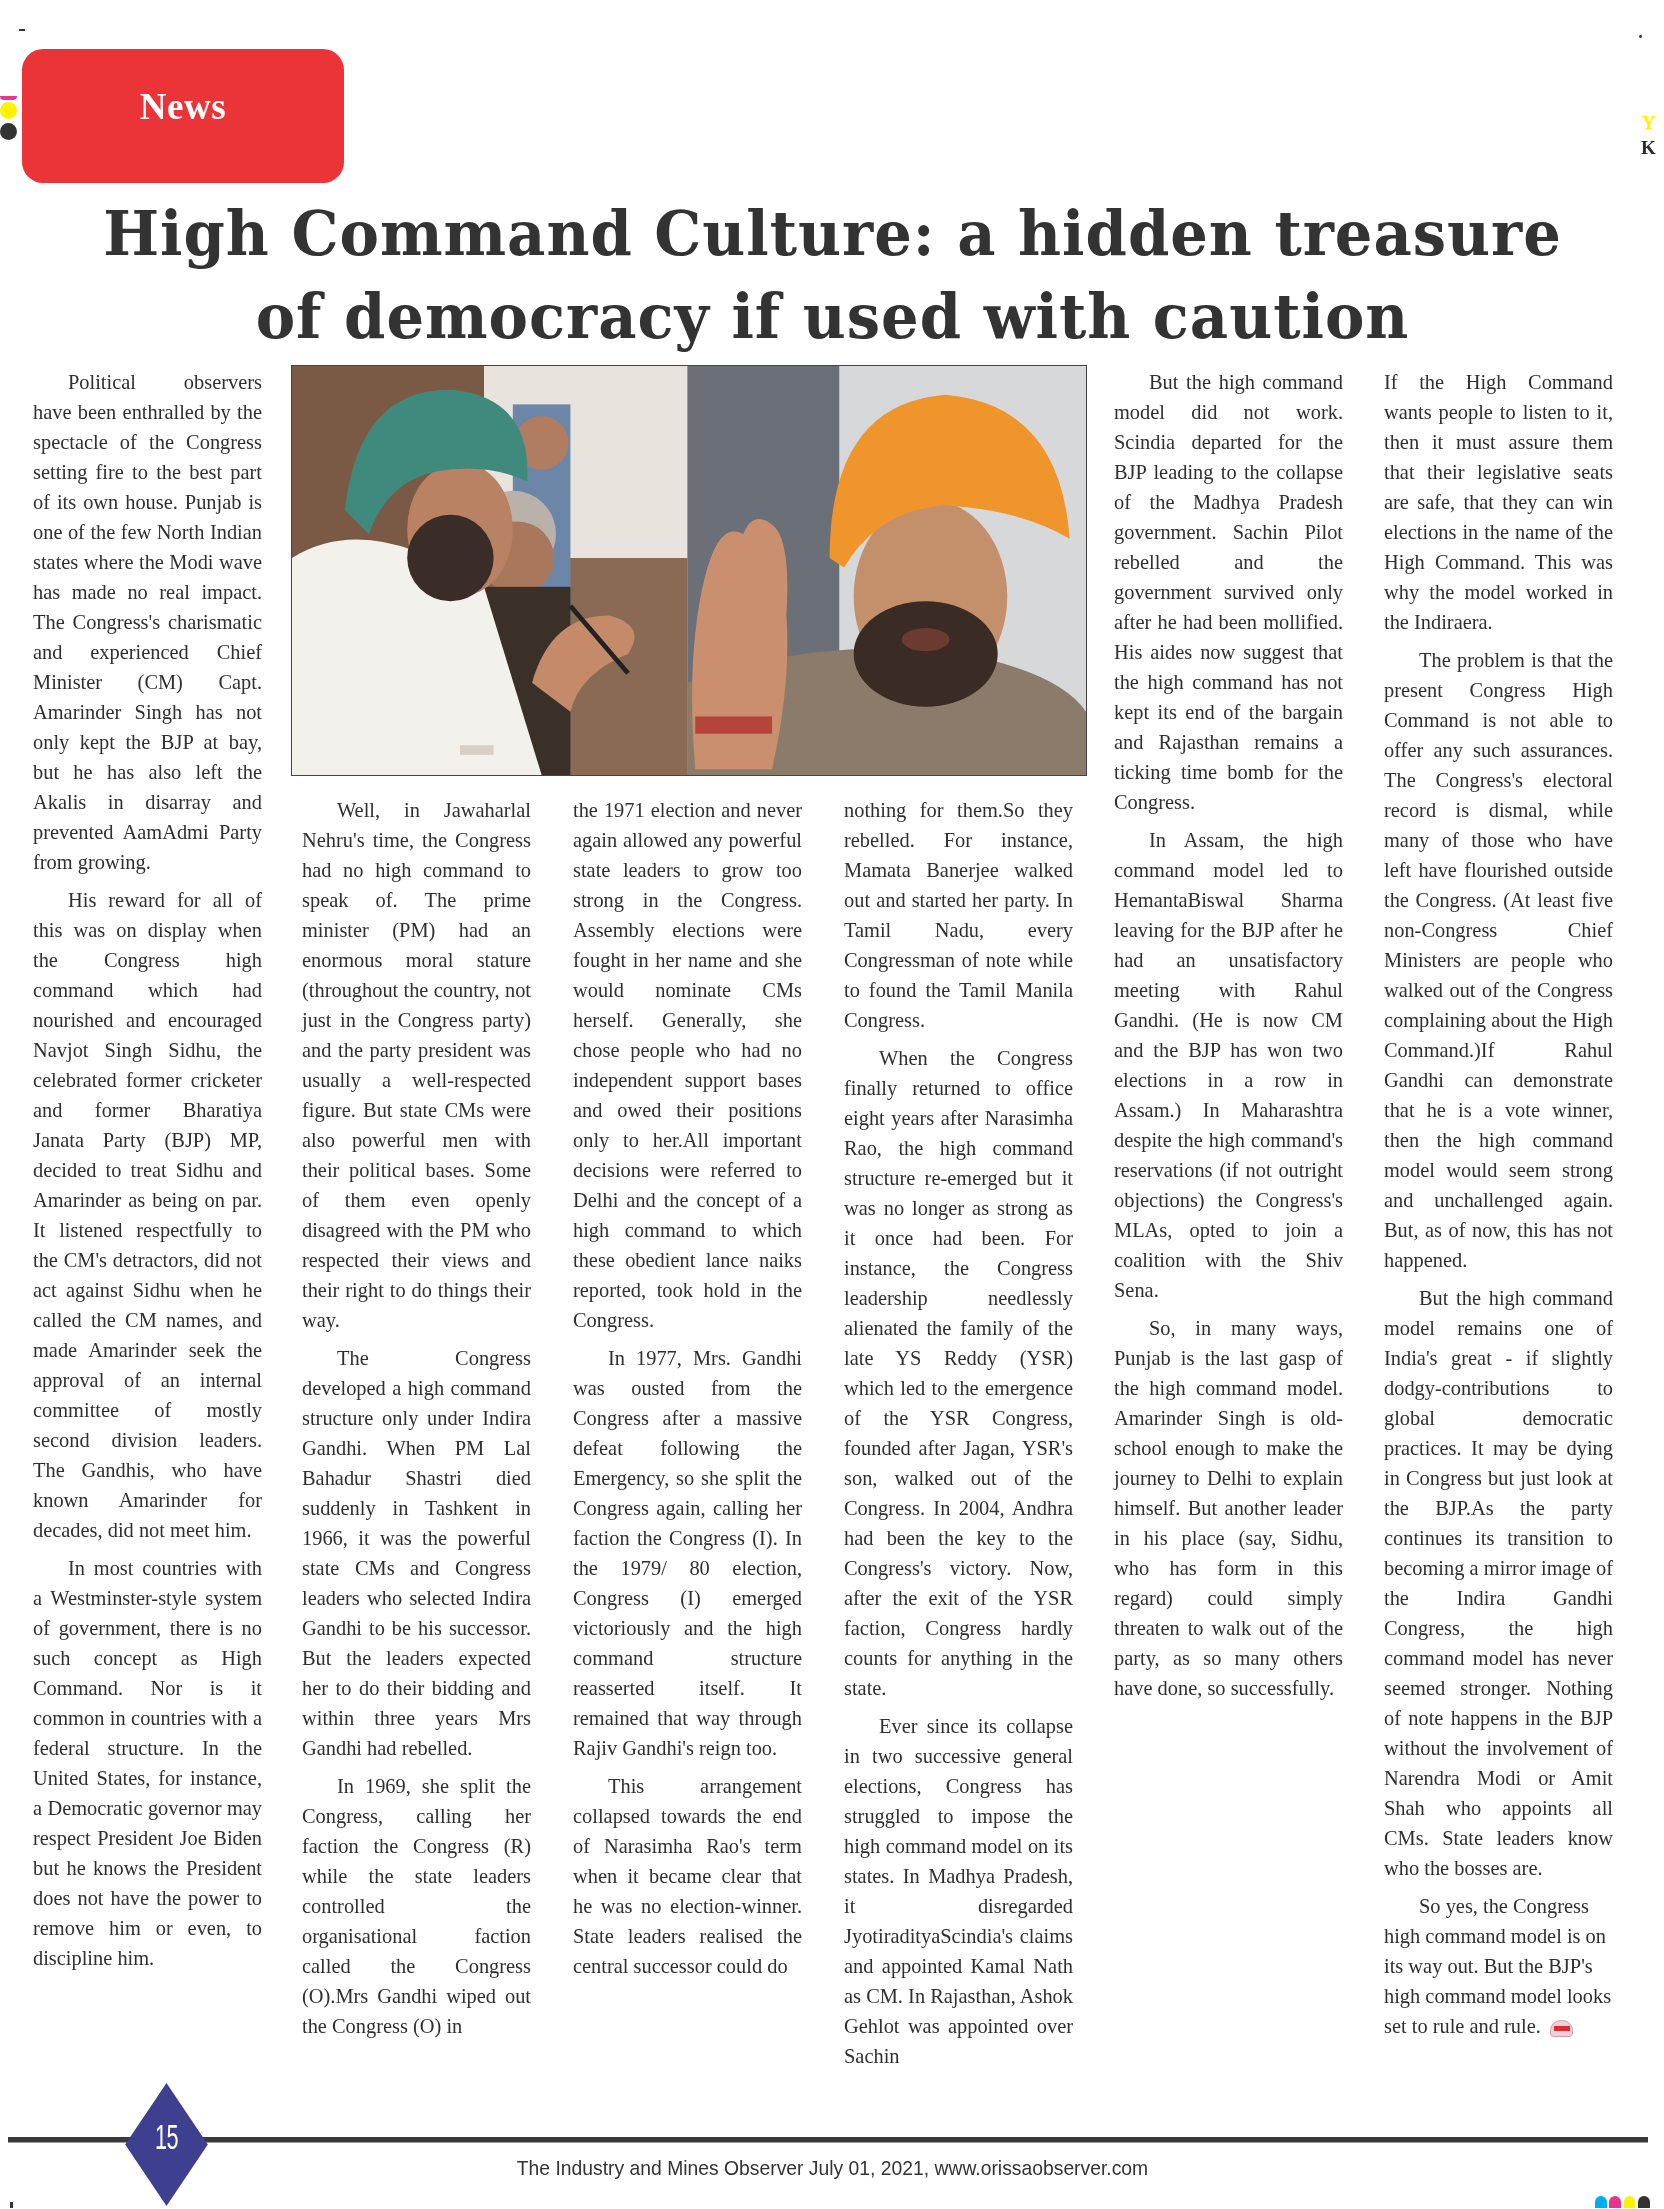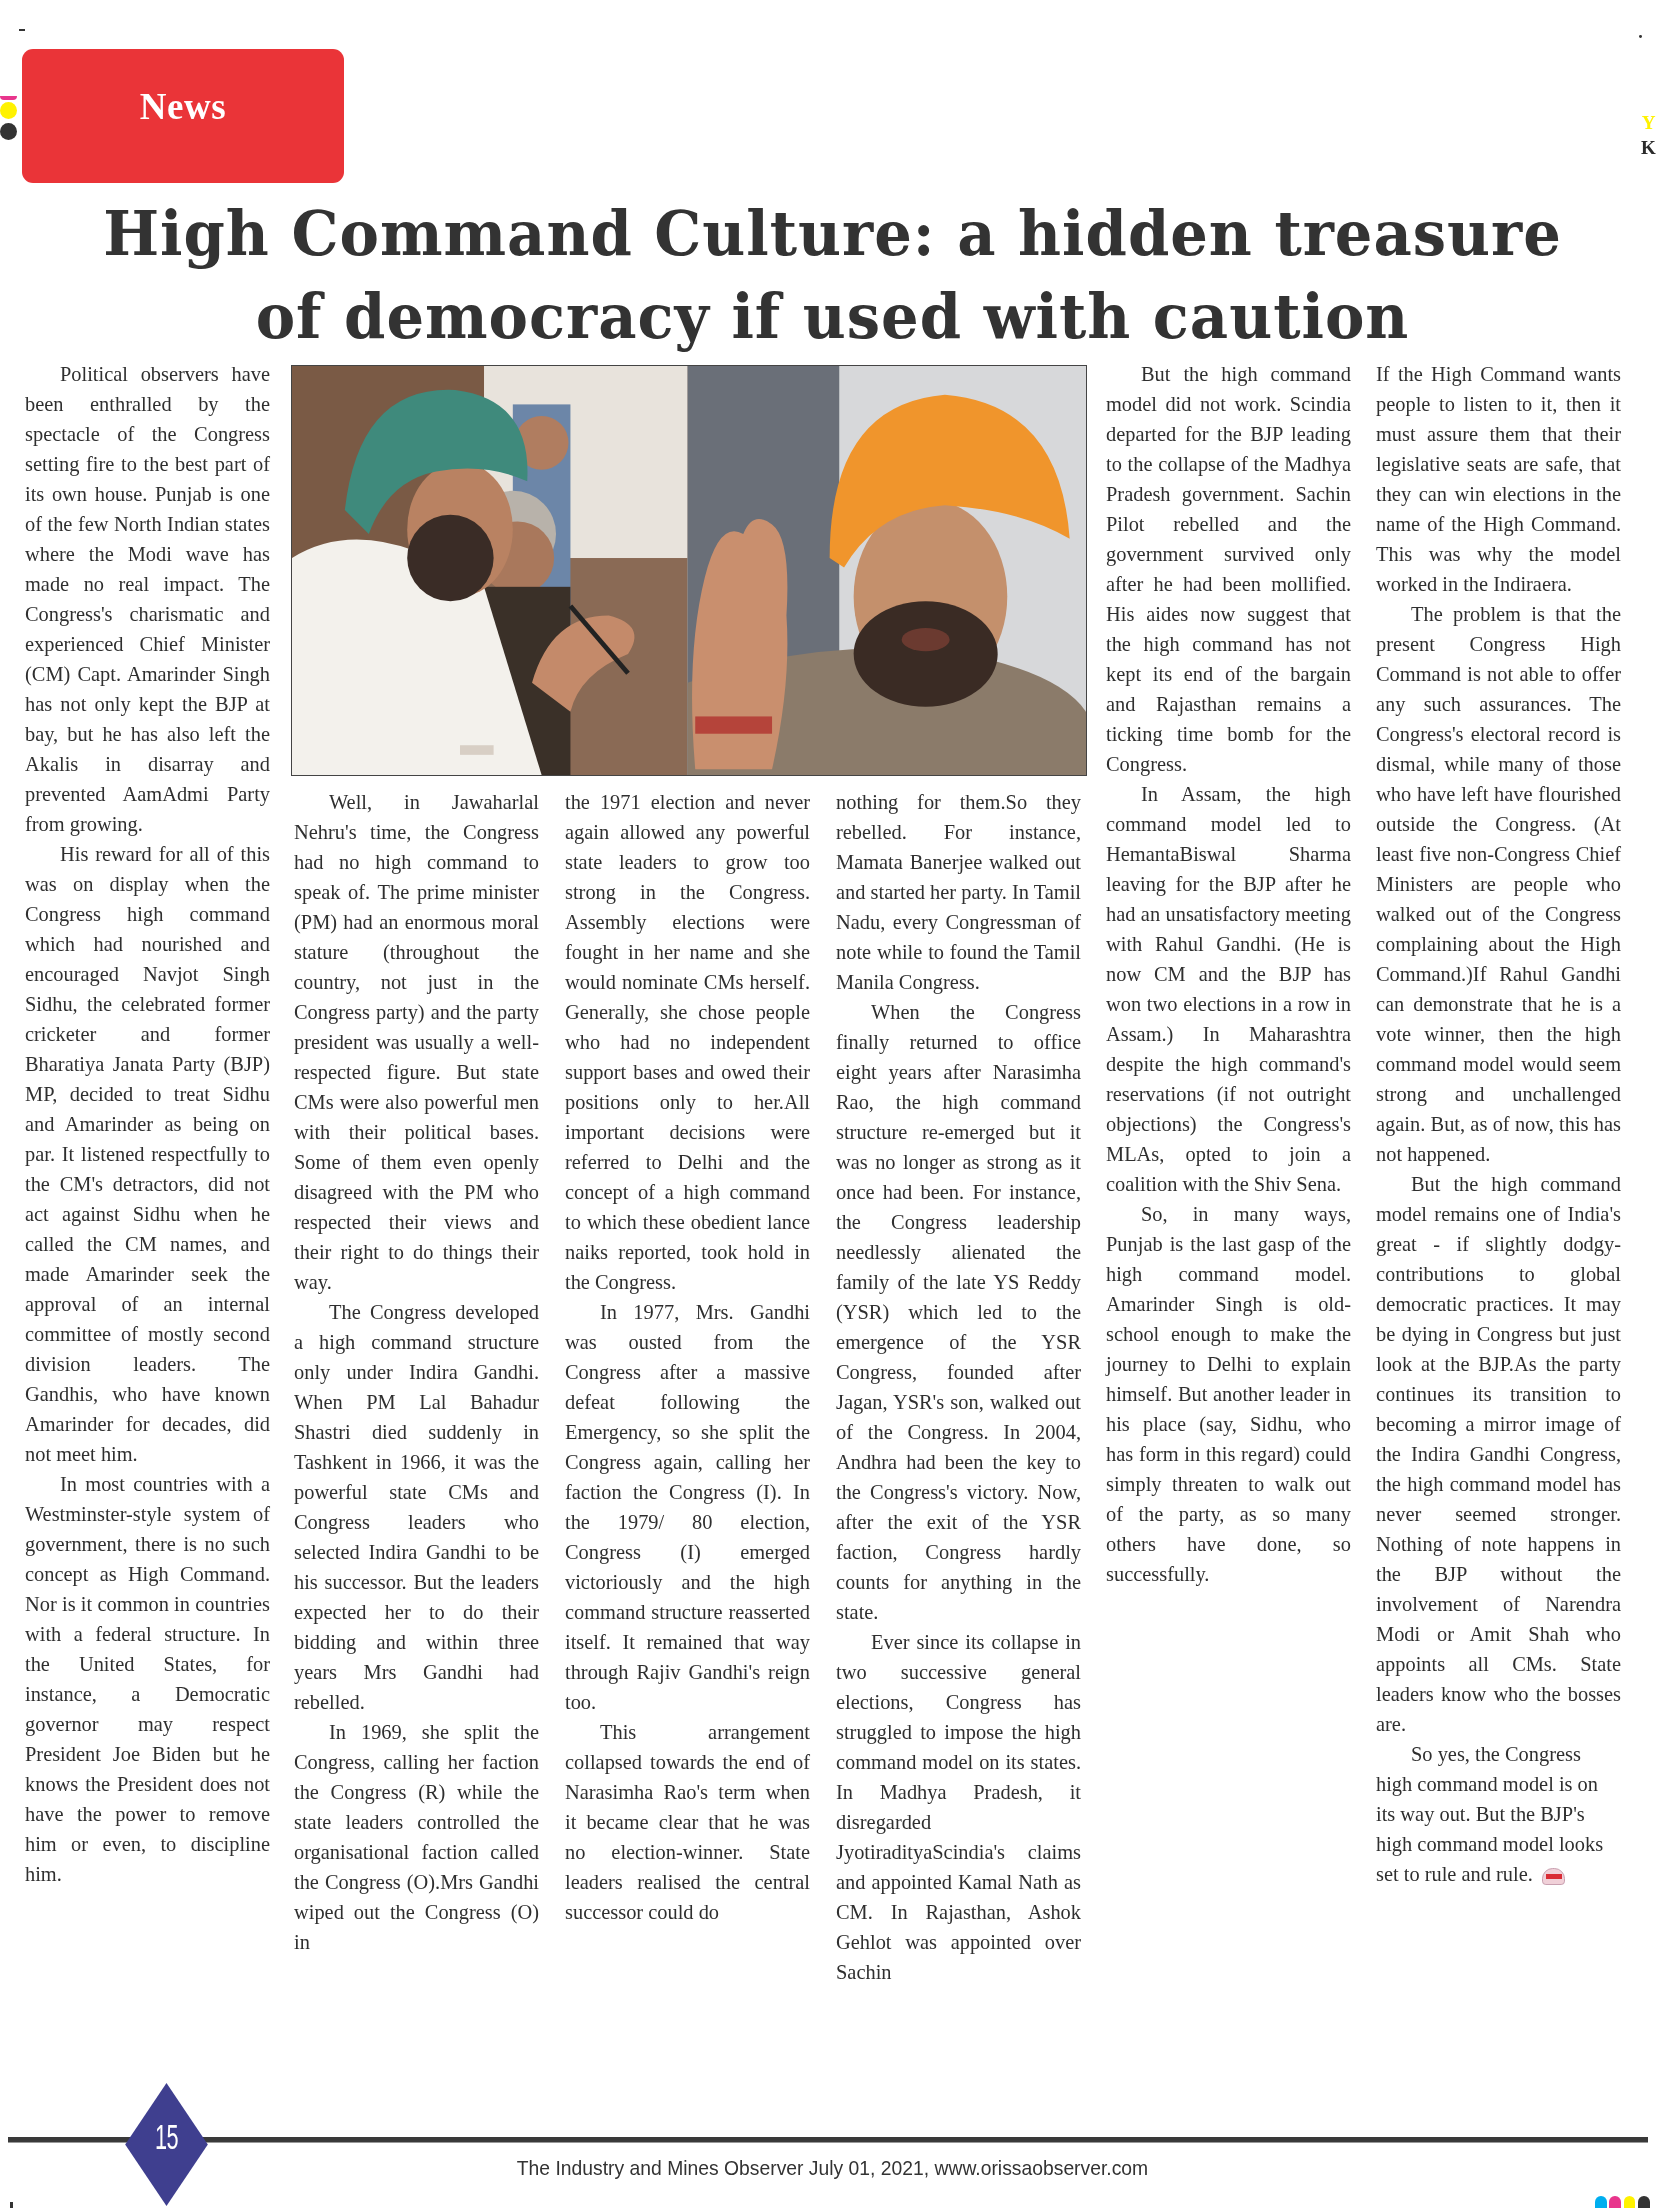--- a/index.html
+++ b/index.html
@@ -12,30 +12,30 @@
   .cmyk-dots { position:absolute; left:0; top:96px; width:19px; }
   .cmyk-dots .dot { width:17.3px; height:17.3px; border-radius:50%; margin-bottom:3.8px; }
   .dot-m { background:#e8358c; height:3.8px !important; border-radius:0 0 8.6px 8.6px !important; margin-bottom:1.9px !important; }
   .dot-y { background:#fff200; }
   .dot-k { background:#333333; }
 
   .cmyk-letters { position:absolute; left:1638px; top:110px; font-family:"Liberation Serif", serif; font-weight:bold; font-size:19px; line-height:25px; text-align:center; width:21px; }
   .cmyk-letters .y { color:#fff200; }
   .cmyk-letters .k { color:#2b2b2b; }
 
-  .section-tag { position:absolute; left:22px; top:49px; width:322px; height:134px; background:#ea3438; border-radius:11px; display:flex; align-items:center; justify-content:center; }
+  .section-tag { position:absolute; left:22px; top:49px; width:322px; height:134px; background:#ea3438; border-radius:21px; display:flex; align-items:center; justify-content:center; }
   .section-tag span { color:#fff; font-family:"Liberation Serif", serif; font-weight:bold; font-size:37px; letter-spacing:0.5px; margin-bottom:19px; }
 
   .headline { position:absolute; left:0; top:192px; width:1665px; text-align:center; font-family:"DejaVu Serif", serif; font-weight:bold; font-size:61px; line-height:83px; color:#333333; letter-spacing:1px; transform:scaleX(0.97); }
 
   .photo { position:absolute; left:291px; top:365px; width:794px; height:409px; border:1.9px solid #444; overflow:hidden; background:#cfc9c0; }
   .photo svg { display:block; width:100%; height:100%; }
 
   .col { position:absolute; font-family:"Liberation Serif", serif; font-size:20.4px; line-height:30px; text-align:justify; color:#2f2f2f; }
-  .col p { margin:0; text-indent:0; }
+  .col p { margin:8px; text-indent:0; }
   .col p.ind { text-indent:35px; }
 
   .c1 { left:25px; top:359px; width:245px; }
   .c2 { left:294px; top:787px; width:245px; }
   .c3 { left:565px; top:787px; width:245px; }
   .c4 { left:836px; top:787px; width:245px; }
   .c5 { left:1106px; top:359px; width:245px; }
   .c6 { left:1376px; top:359px; width:245px; }
 
   .end-mark { display:inline-block; width:21px; height:15.4px; border-radius:10.6px 10.6px 3.8px 3.8px; background:#f0d0d8; border:1px solid #c8a0b0; vertical-align:middle; margin-left:9.6px; position:relative; }

